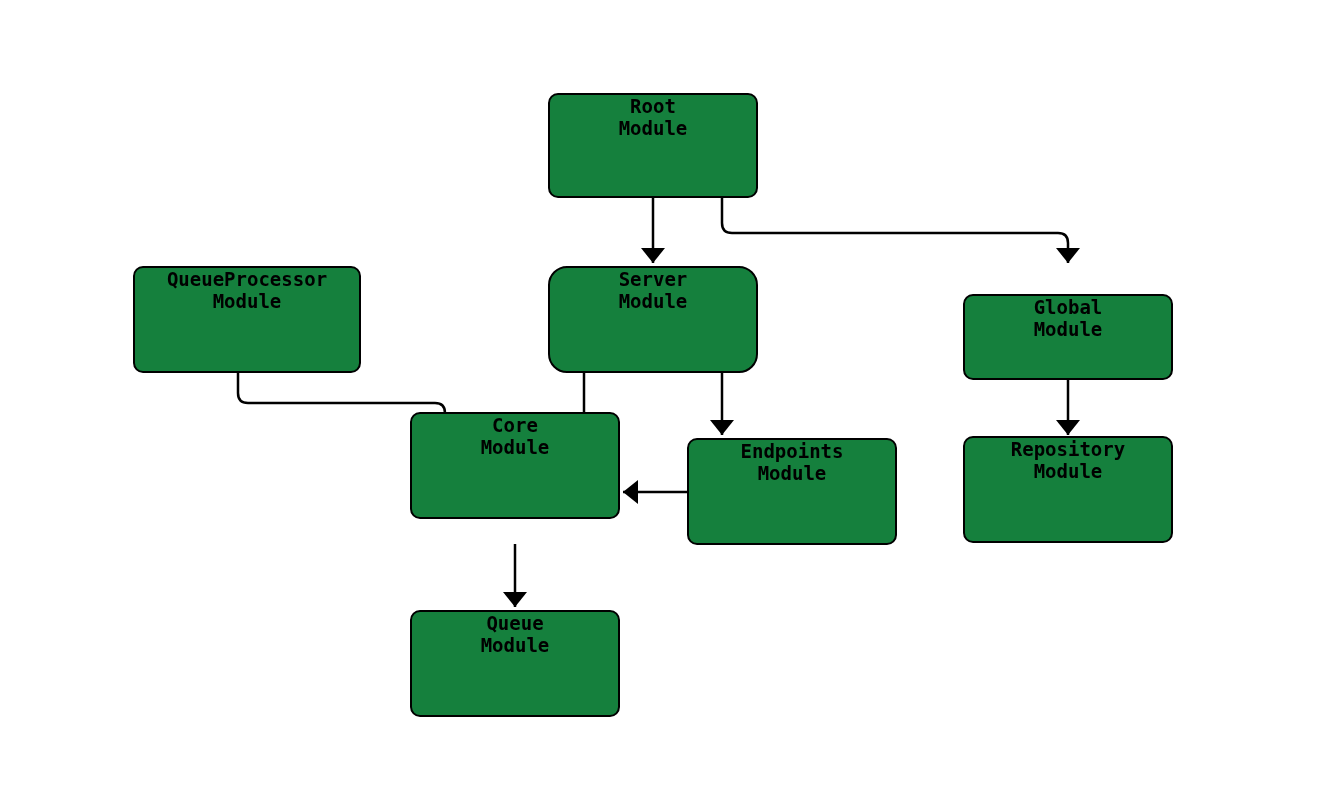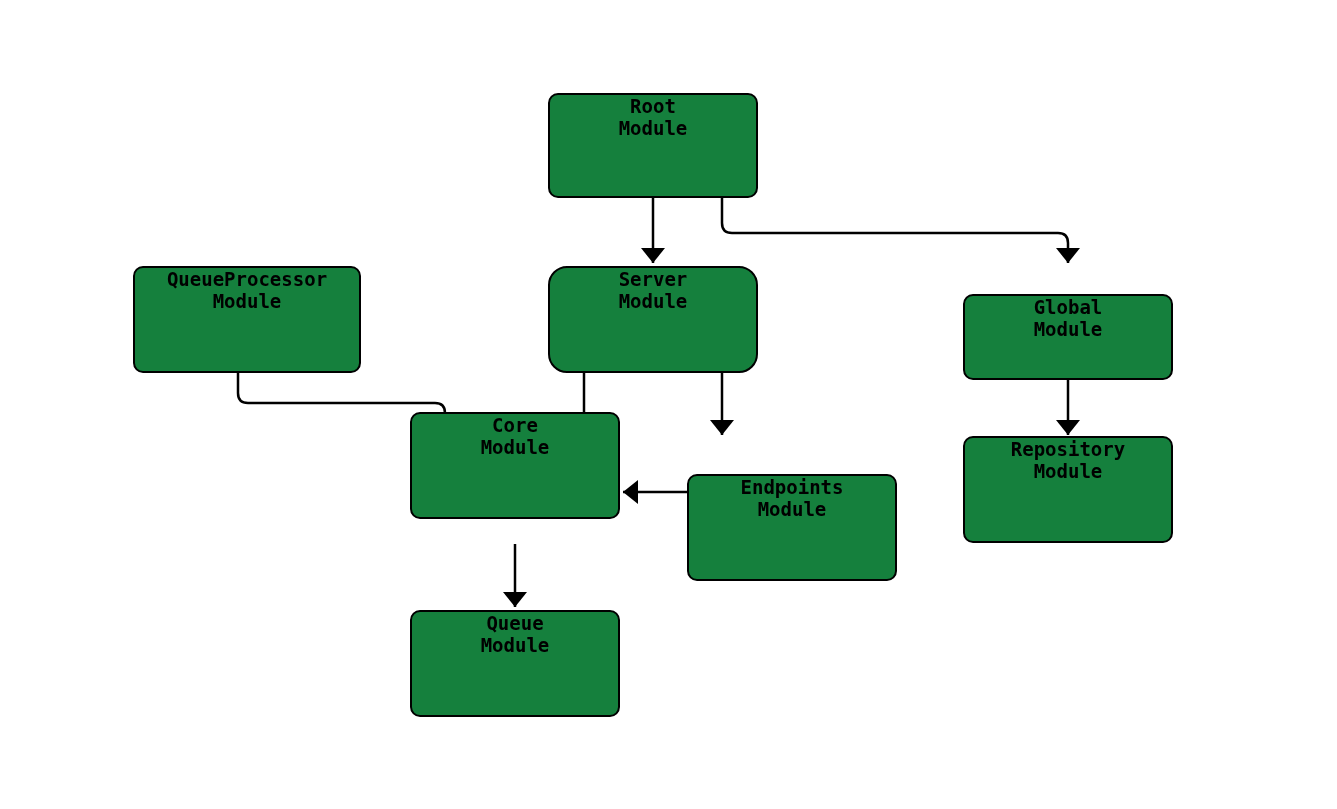--- a/index.html
+++ b/index.html
@@ -36,21 +36,21 @@
     font-size: 19px;
     line-height: 22px;
     white-space: pre-line;
   }
   
   #node-root          { left: 548px; top:  93px; width: 210px; height: 105px; }
   #node-queueprocessor{ left: 133px; top: 266px; width: 228px; height: 107px; }
   #node-server        { left: 548px; top: 266px; width: 210px; height: 107px; border-radius: 19px; }
   #node-global        { left: 963px; top: 266px; width: 210px; height: 86px; margin-top: 28px; }
   #node-core          { left: 410px; top: 412px; width: 210px; height: 107px; }
-  #node-endpoints     { left: 687px; top: 438px; width: 210px; height: 107px; margin-top: 36px; }
+  #node-endpoints     { left: 687px; top: 438px; width: 210px; height: 107px; }
   #node-repository    { left: 963px; top: 436px; width: 210px; height: 107px; }
   #node-queue         { left: 410px; top: 610px; width: 210px; height: 107px; }
   .edge {
     fill: none;
     stroke: #000000;
     stroke-width: 2.5px;
   }
 </style>
 </head>
 <body>

